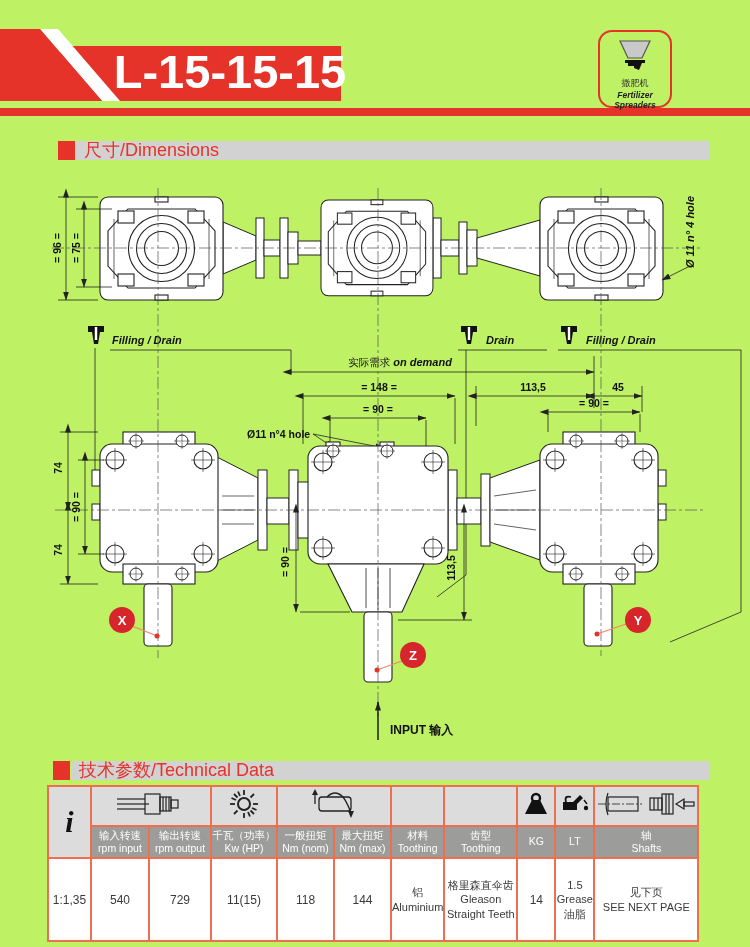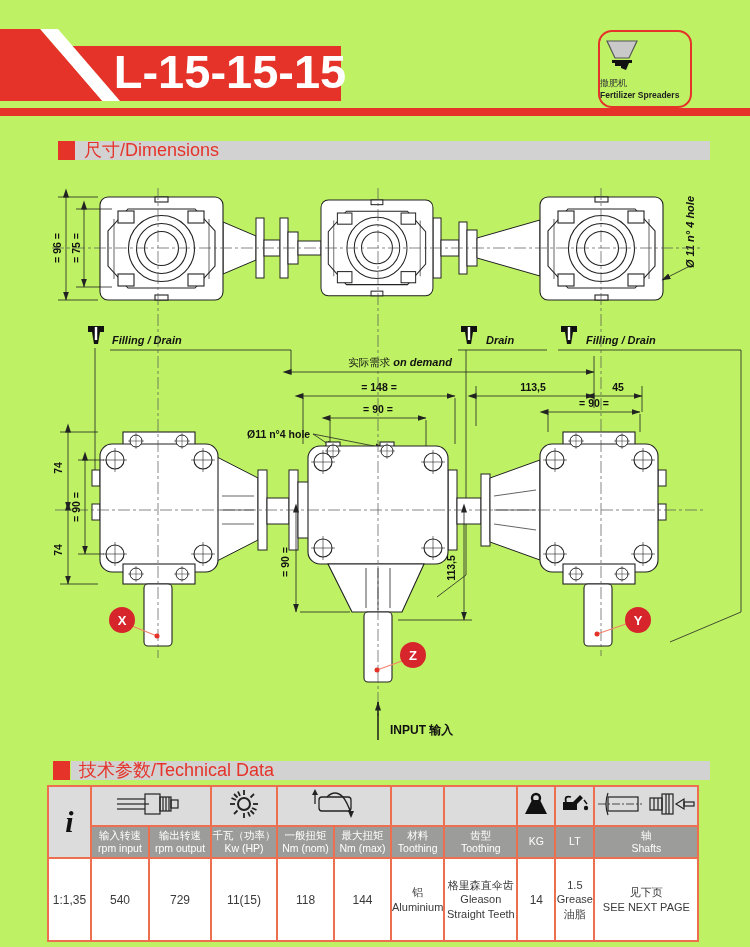--- a/index.html
+++ b/index.html
@@ -2,23 +2,23 @@
 <html><head>
 <meta charset="utf-8">
 <style>
   html,body{margin:0;padding:0;background:#fff;}
   body{font-family:"Liberation Sans",sans-serif;}
   #page{position:relative;width:750px;height:947px;background:#bef264;overflow:hidden;}
   .abs{position:absolute;}
 
   
   #header-svg{left:0;top:0;}
-  #badge{left:598px;top:30px;width:94px;height:78px;border:2.5px solid #e5332a;border-radius:14px;box-sizing:border-box;padding-top:6px;}
+  #badge{left:598px;top:30px;width:74px;height:78px;border:2.5px solid #e5332a;border-radius:14px;box-sizing:border-box;text-align:center;padding-top:6px;}
   #badge .zh{font-size:9px;color:#333;margin-top:1px;}
-  #badge .en{font-size:8.5px;font-weight:bold;color:#222;}
+  #badge .en{font-size:8.5px;font-weight:bold;font-style:italic;color:#222;}
 
   
   .secbar{height:19px;}
   .sec-square{width:17px;height:19px;background:#e5332a;}
   .sec-gray{background:#d2d2d2;color:#e5332a;font-size:18px;line-height:19px;padding-left:9px;box-sizing:border-box;}
 
   
   #tech-table{left:47px;top:785px;border-collapse:collapse;table-layout:fixed;}
   #tech-table td{border:2px solid #ee6e50;text-align:center;vertical-align:middle;padding:0;overflow:hidden;}
   .trow-icons td{background:#dcdcdc;height:38px;}

